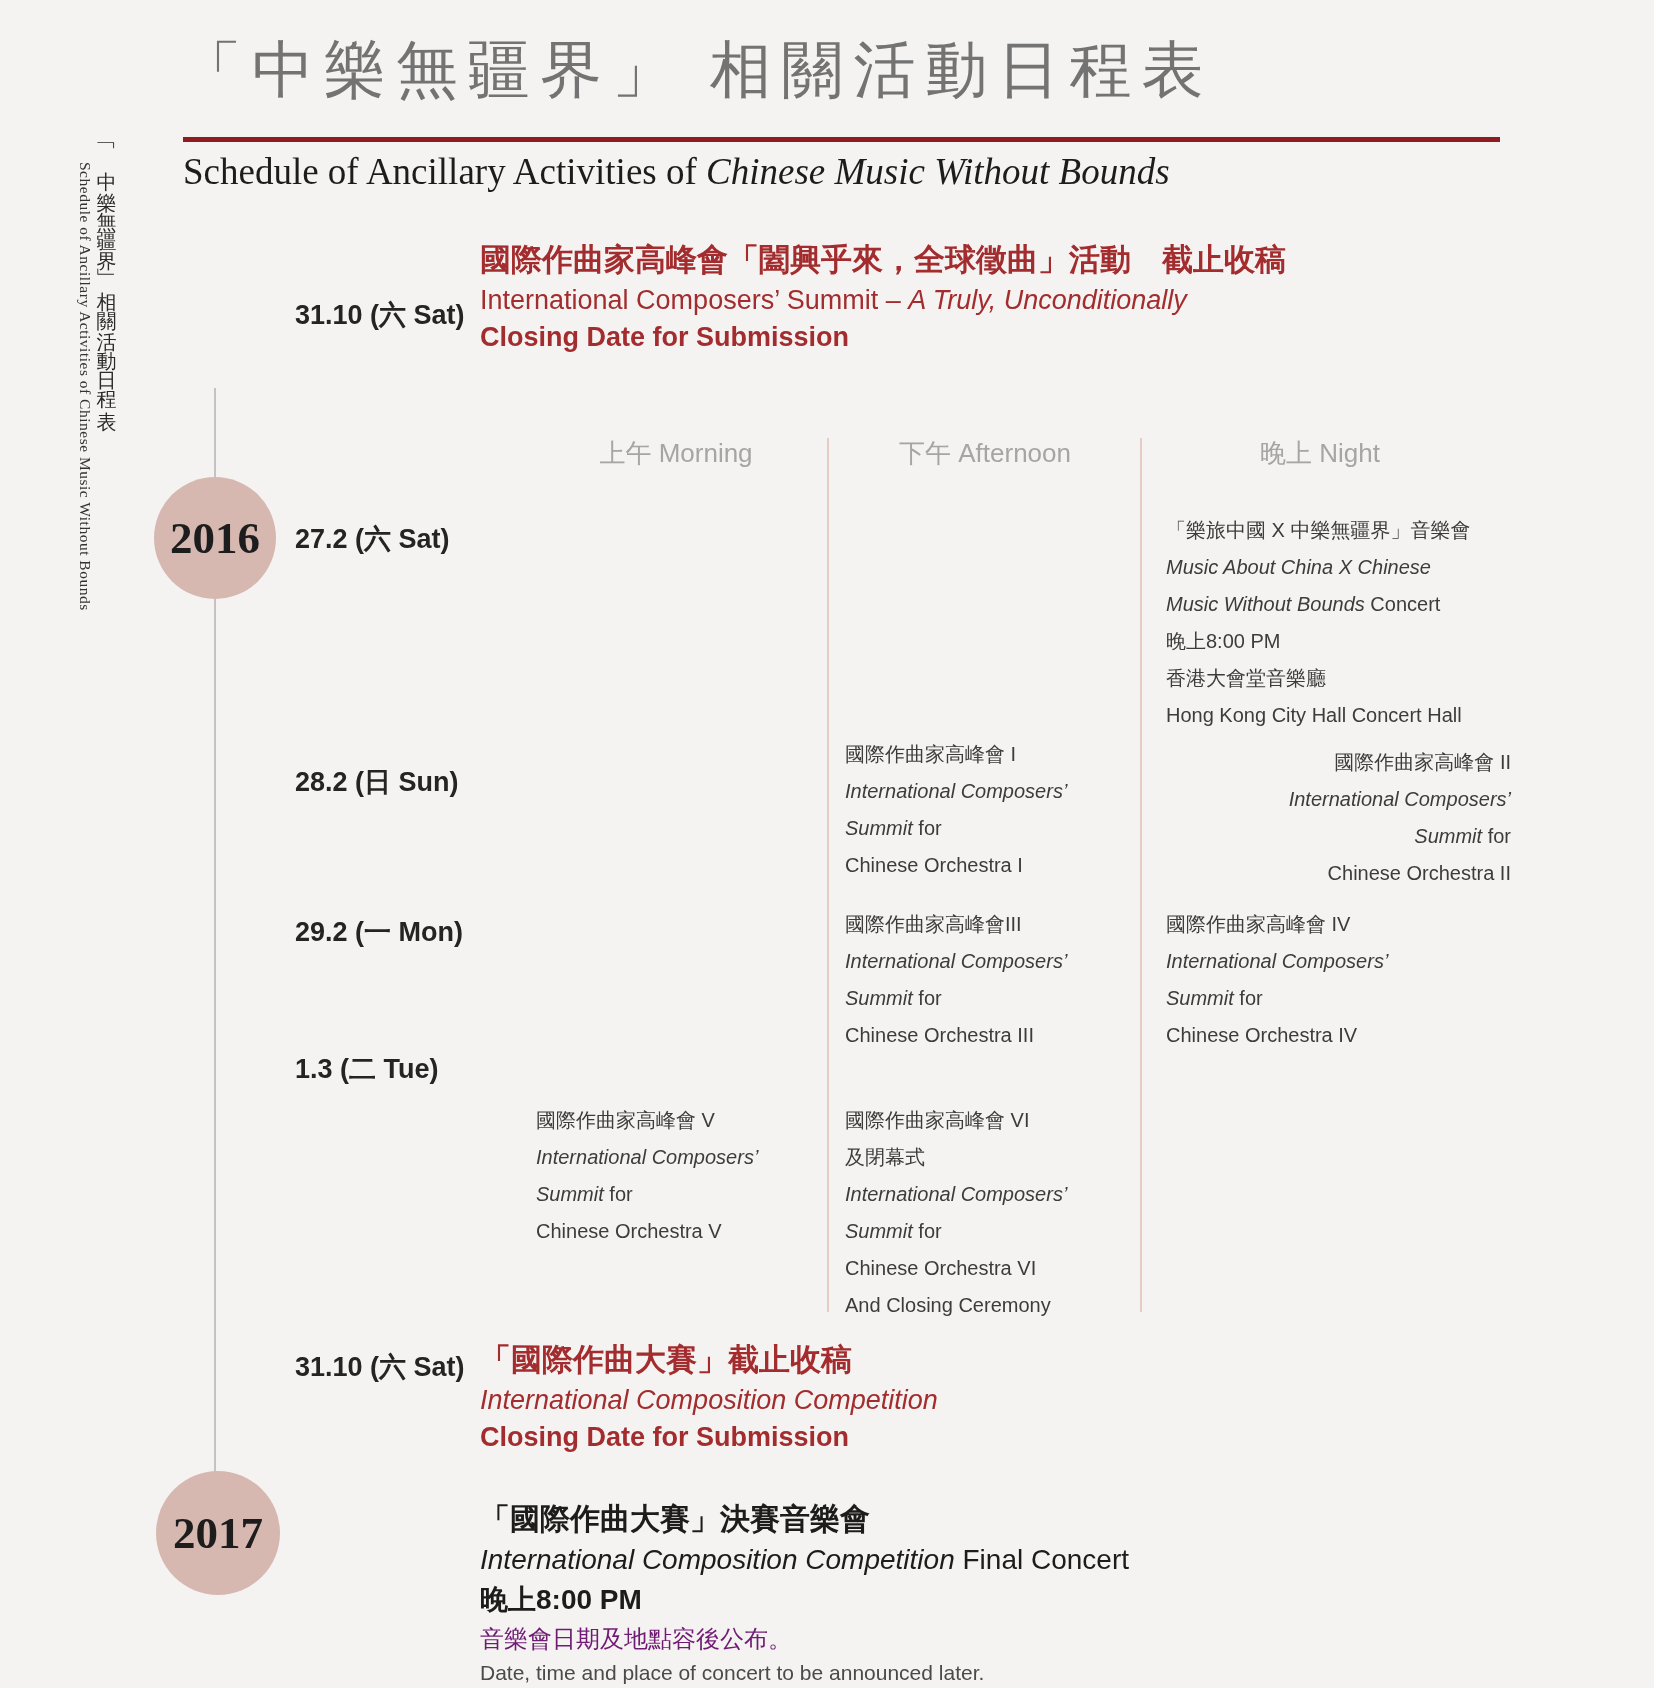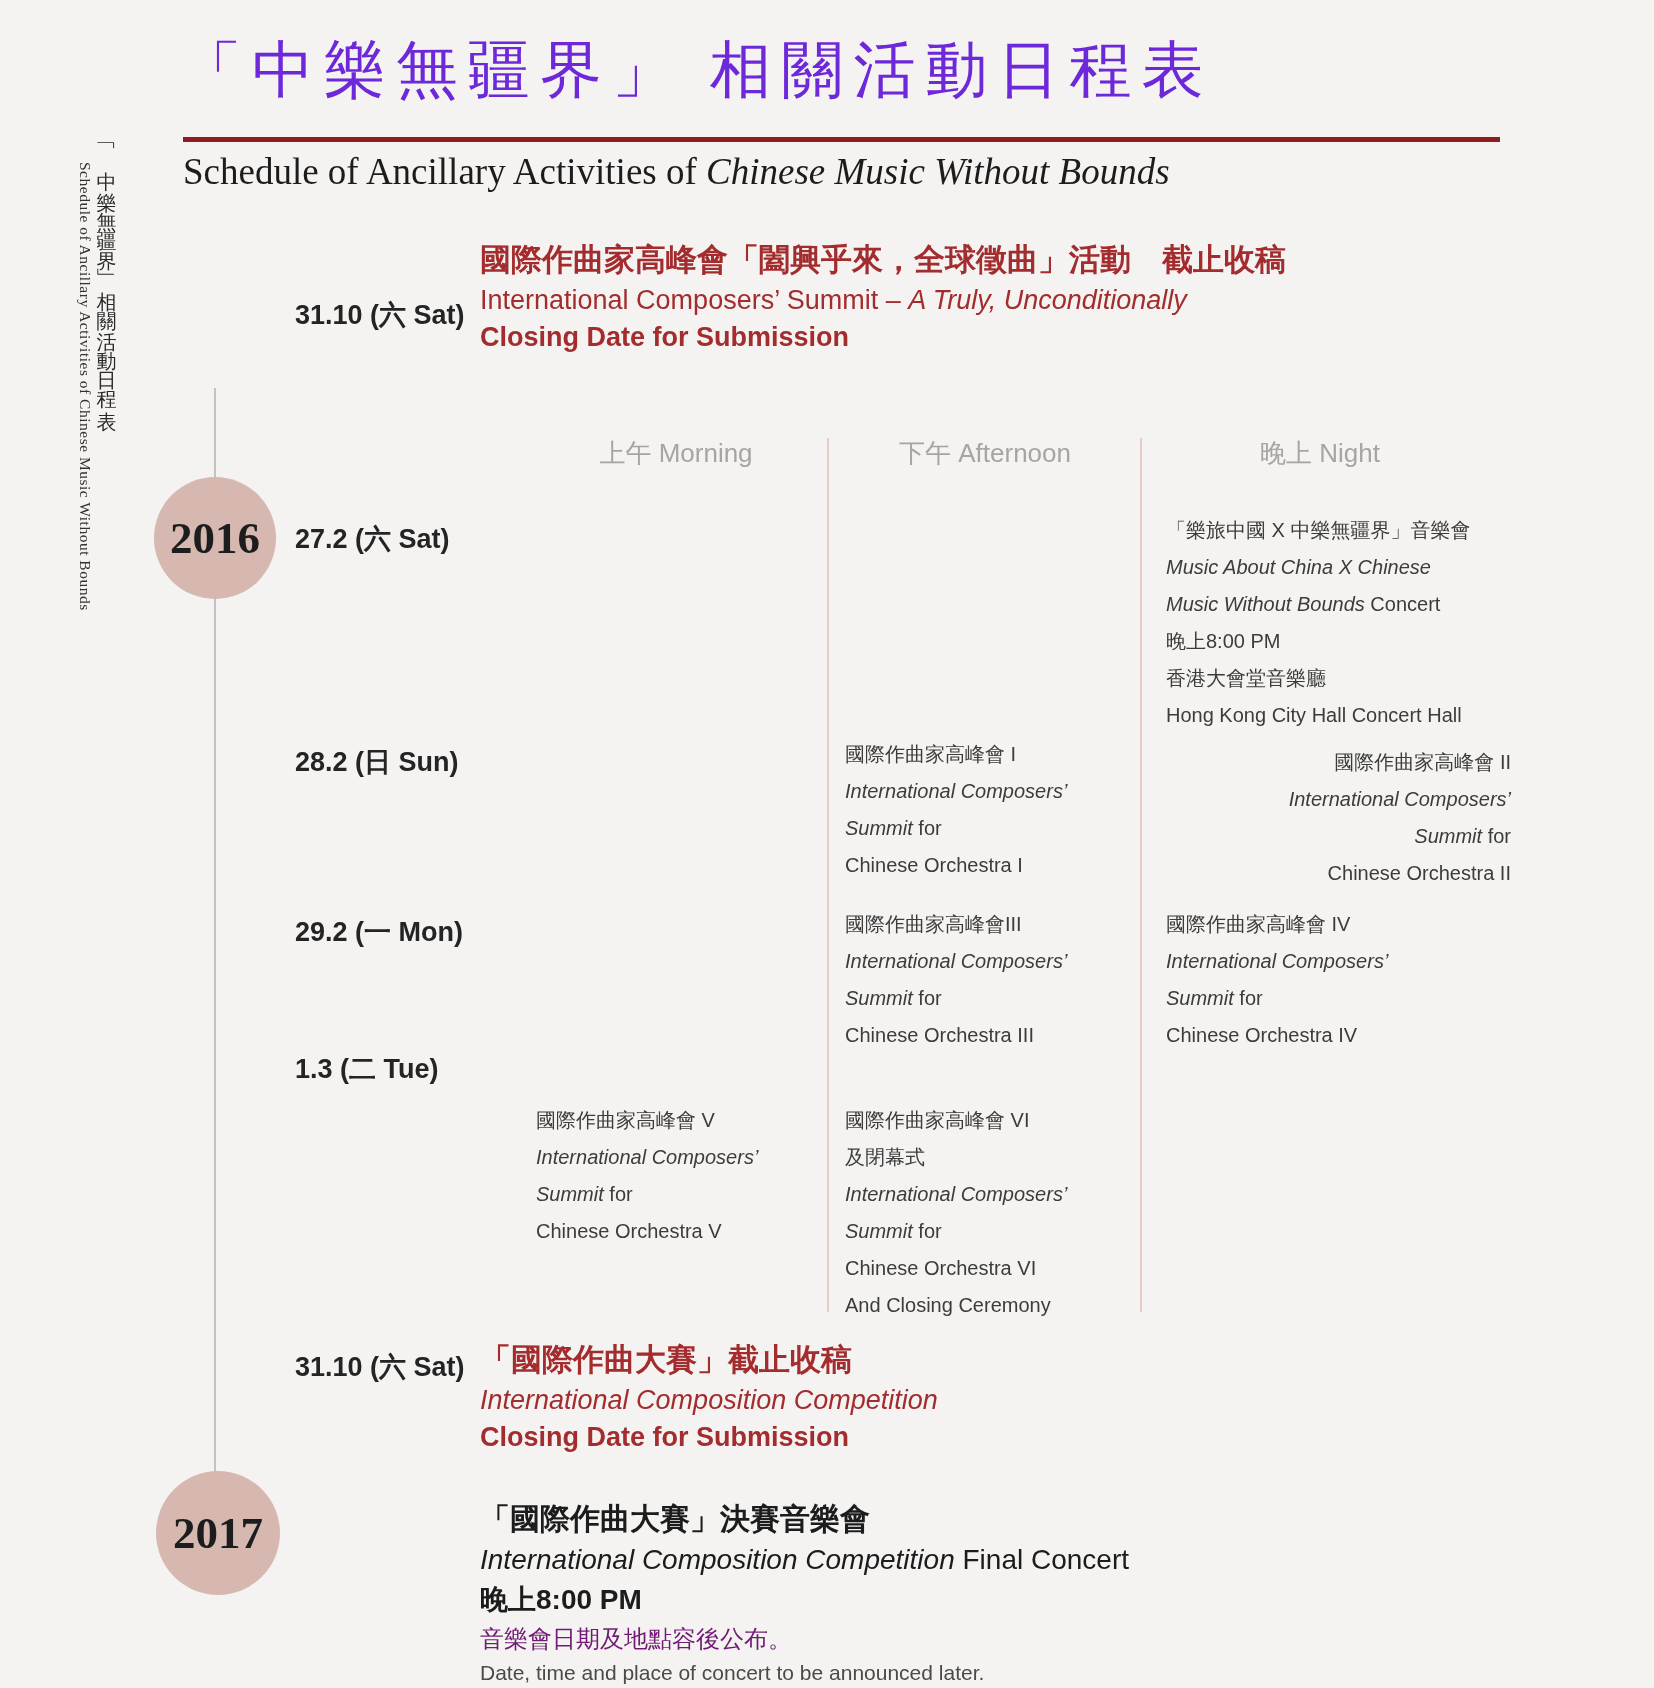--- a/index.html
+++ b/index.html
@@ -15,21 +15,21 @@
     writing-mode:vertical-rl;text-orientation:mixed;
     font-family:"Liberation Serif","DejaVu Serif",serif;color:#2a2a2a;
     display:flex;flex-direction:column;
   }
   .side-zh{font-size:20px;letter-spacing:20px;}
   .side-en{font-size:15.5px;letter-spacing:.5px;margin-top:26px;color:#333;}
   
   .title{
     position:absolute;left:180px;top:22px;margin:0;
     font-family:"Liberation Serif","DejaVu Serif",serif;font-weight:400;
-    font-size:62px;letter-spacing:10px;color:#6d28d9;line-height:96px;white-space:nowrap;
+    font-size:62px;letter-spacing:10px;color:#737373;line-height:96px;white-space:nowrap;
   }
   .rule{position:absolute;left:183px;top:137px;width:1317px;height:5px;background:#8e1d22;}
   .subtitle{
     position:absolute;left:183px;top:150px;margin:0;
     font-family:"Liberation Serif","DejaVu Serif",serif;font-weight:400;
     font-size:37px;color:#1c1c1c;white-space:nowrap;
   }
   .subtitle em{font-style:italic;}
   
   .tl-line{position:absolute;left:214px;top:388px;width:2px;height:1086px;background:#c7c2bf;}
@@ -109,21 +109,21 @@
   <div class="date" style="top:521px;">27.2 (六 Sat)</div>
   <div class="cell col-n" style="top:512px;">
     <div>「樂旅中國 X 中樂無疆界」音樂會</div>
     <div><em>Music About China X Chinese</em></div>
     <div><em>Music Without Bounds</em><span> Concert</span></div>
     <div>晚上8:00 PM</div>
     <div>香港大會堂音樂廳</div>
     <div>Hong Kong City Hall Concert Hall</div>
   </div>
 
-  <div class="date" style="top:744px;">28.2 (日 Sun)</div>
+  <div class="date" style="top:764px;">28.2 (日 Sun)</div>
   <div class="cell col-a" style="top:736px;">
     <div>國際作曲家高峰會 I</div>
     <div><em>International Composers’</em></div>
     <div><em>Summit</em><span> for</span></div>
     <div>Chinese Orchestra I</div>
   </div>
   <div class="cell col-n" style="top:744px;text-align:right;">
     <div>國際作曲家高峰會 II</div>
     <div><em>International Composers’</em></div>
     <div><em>Summit</em><span> for</span></div>

